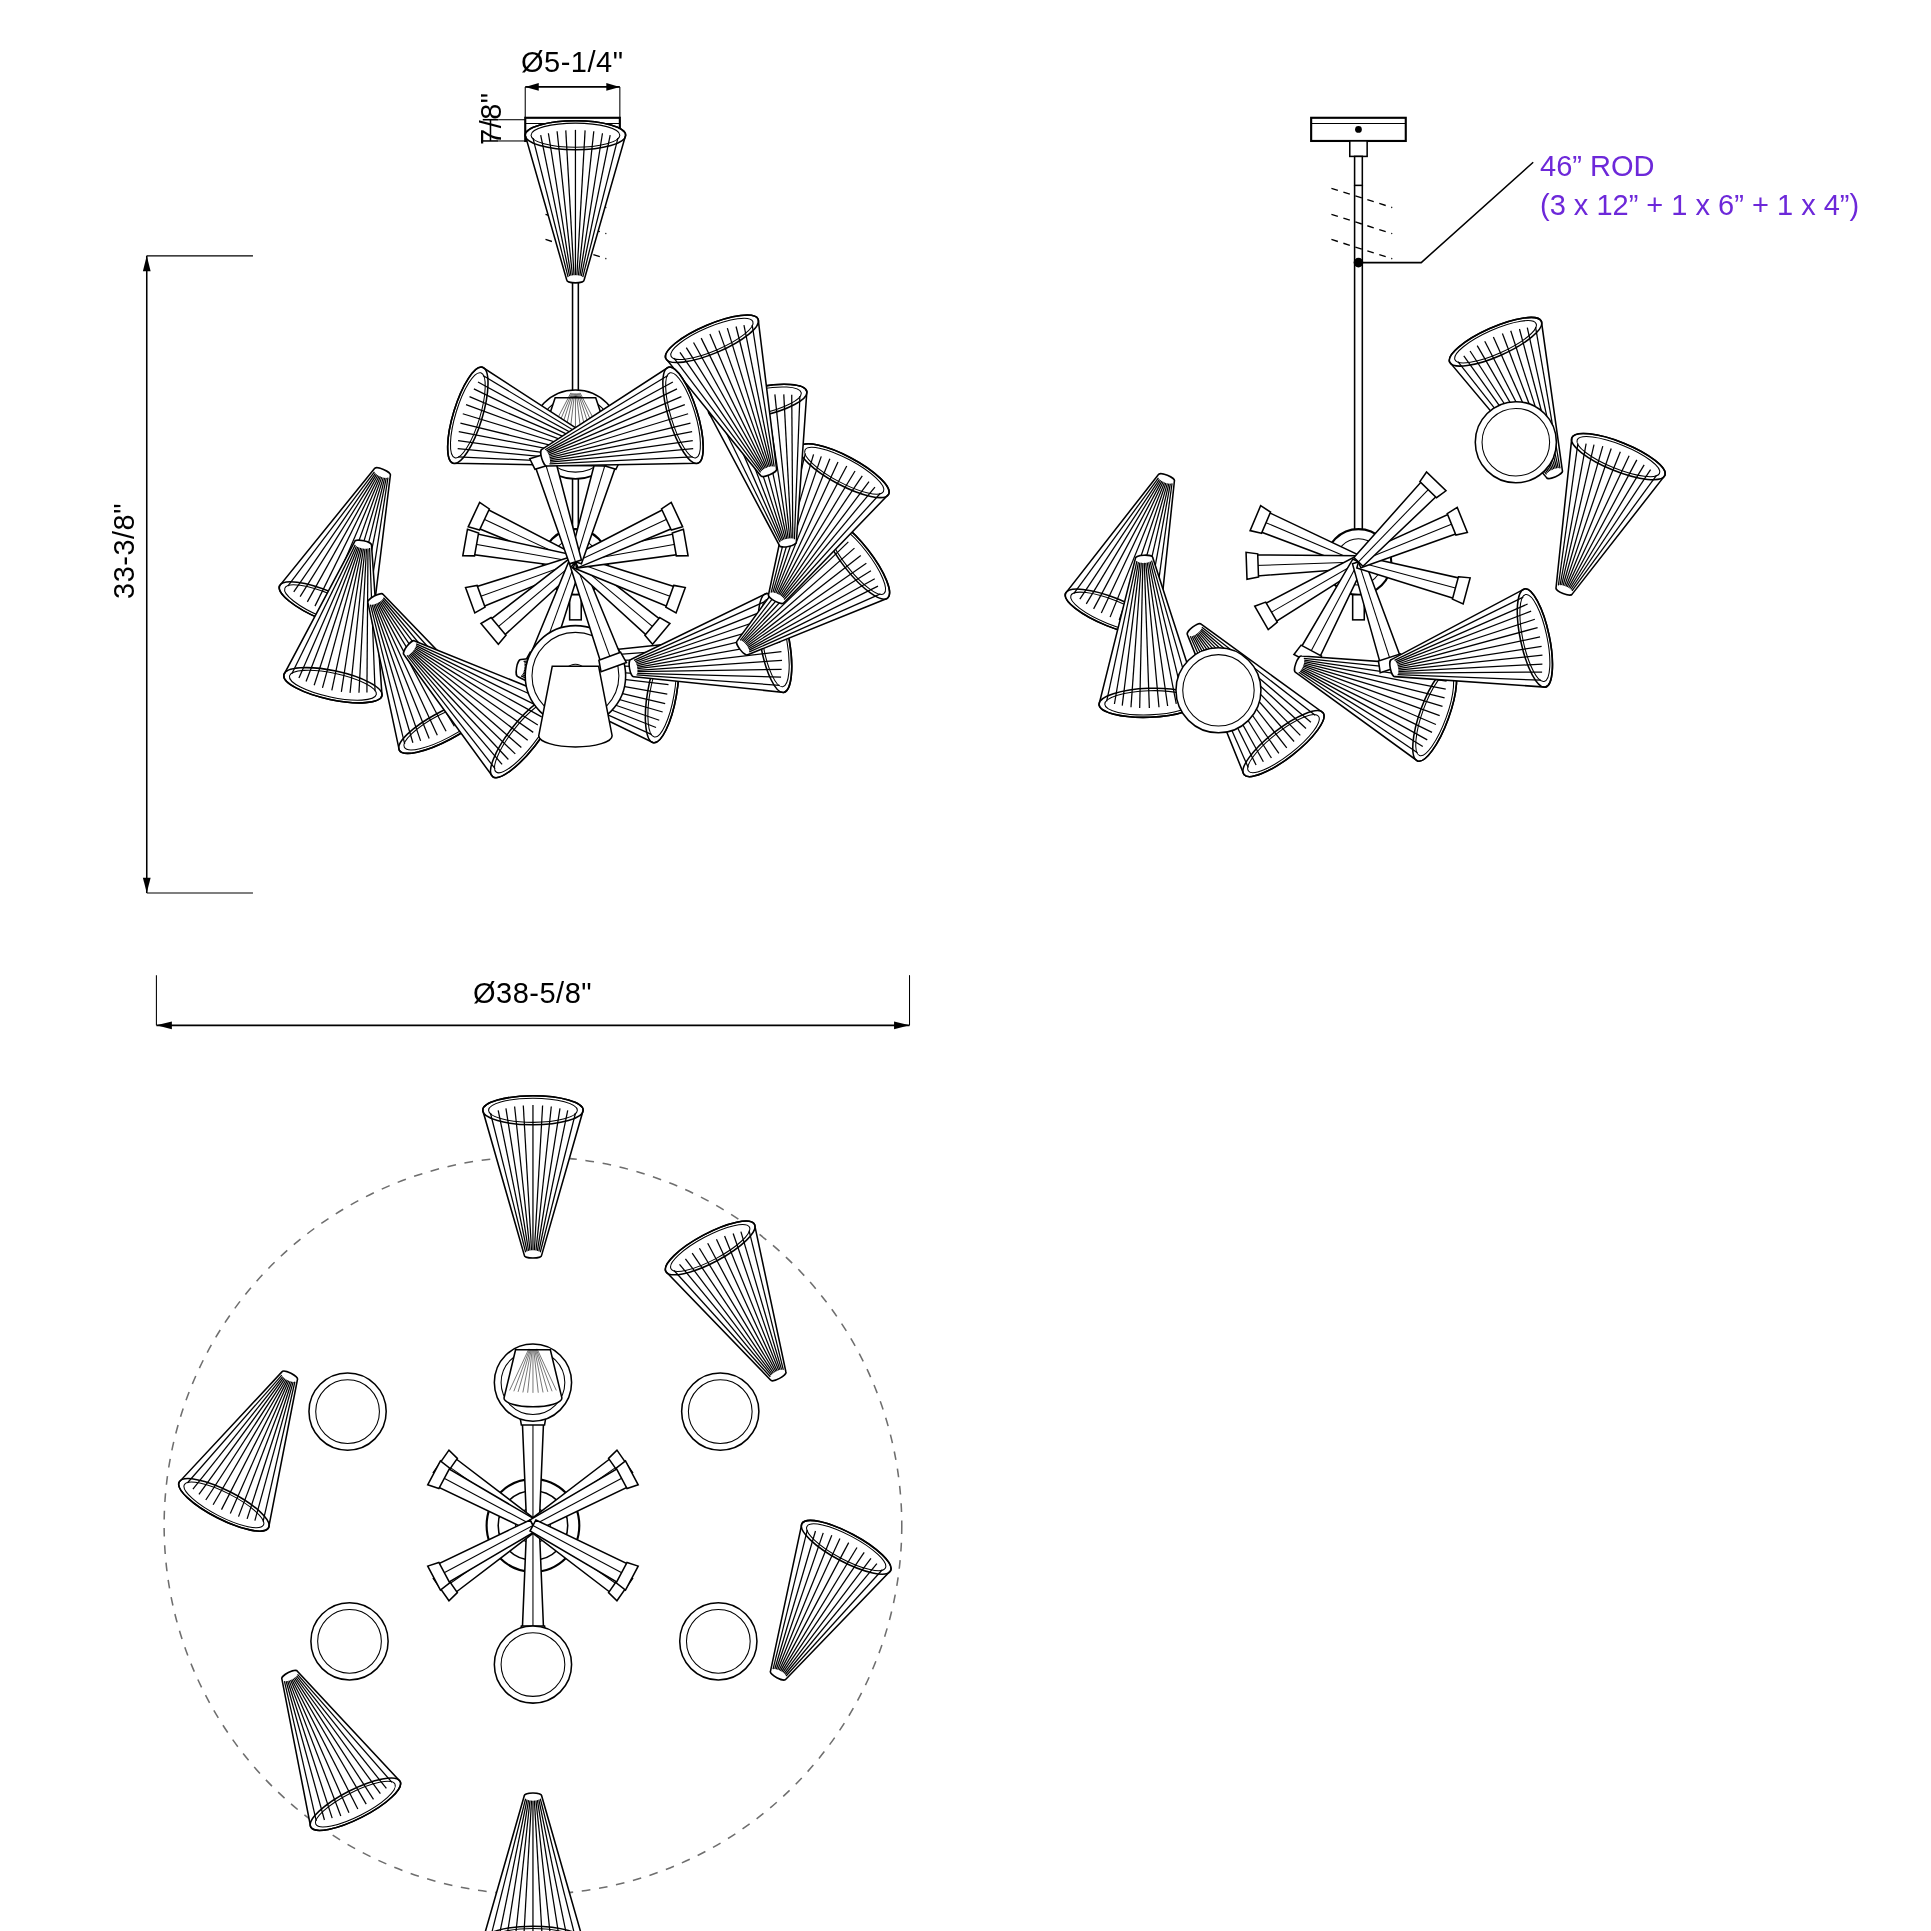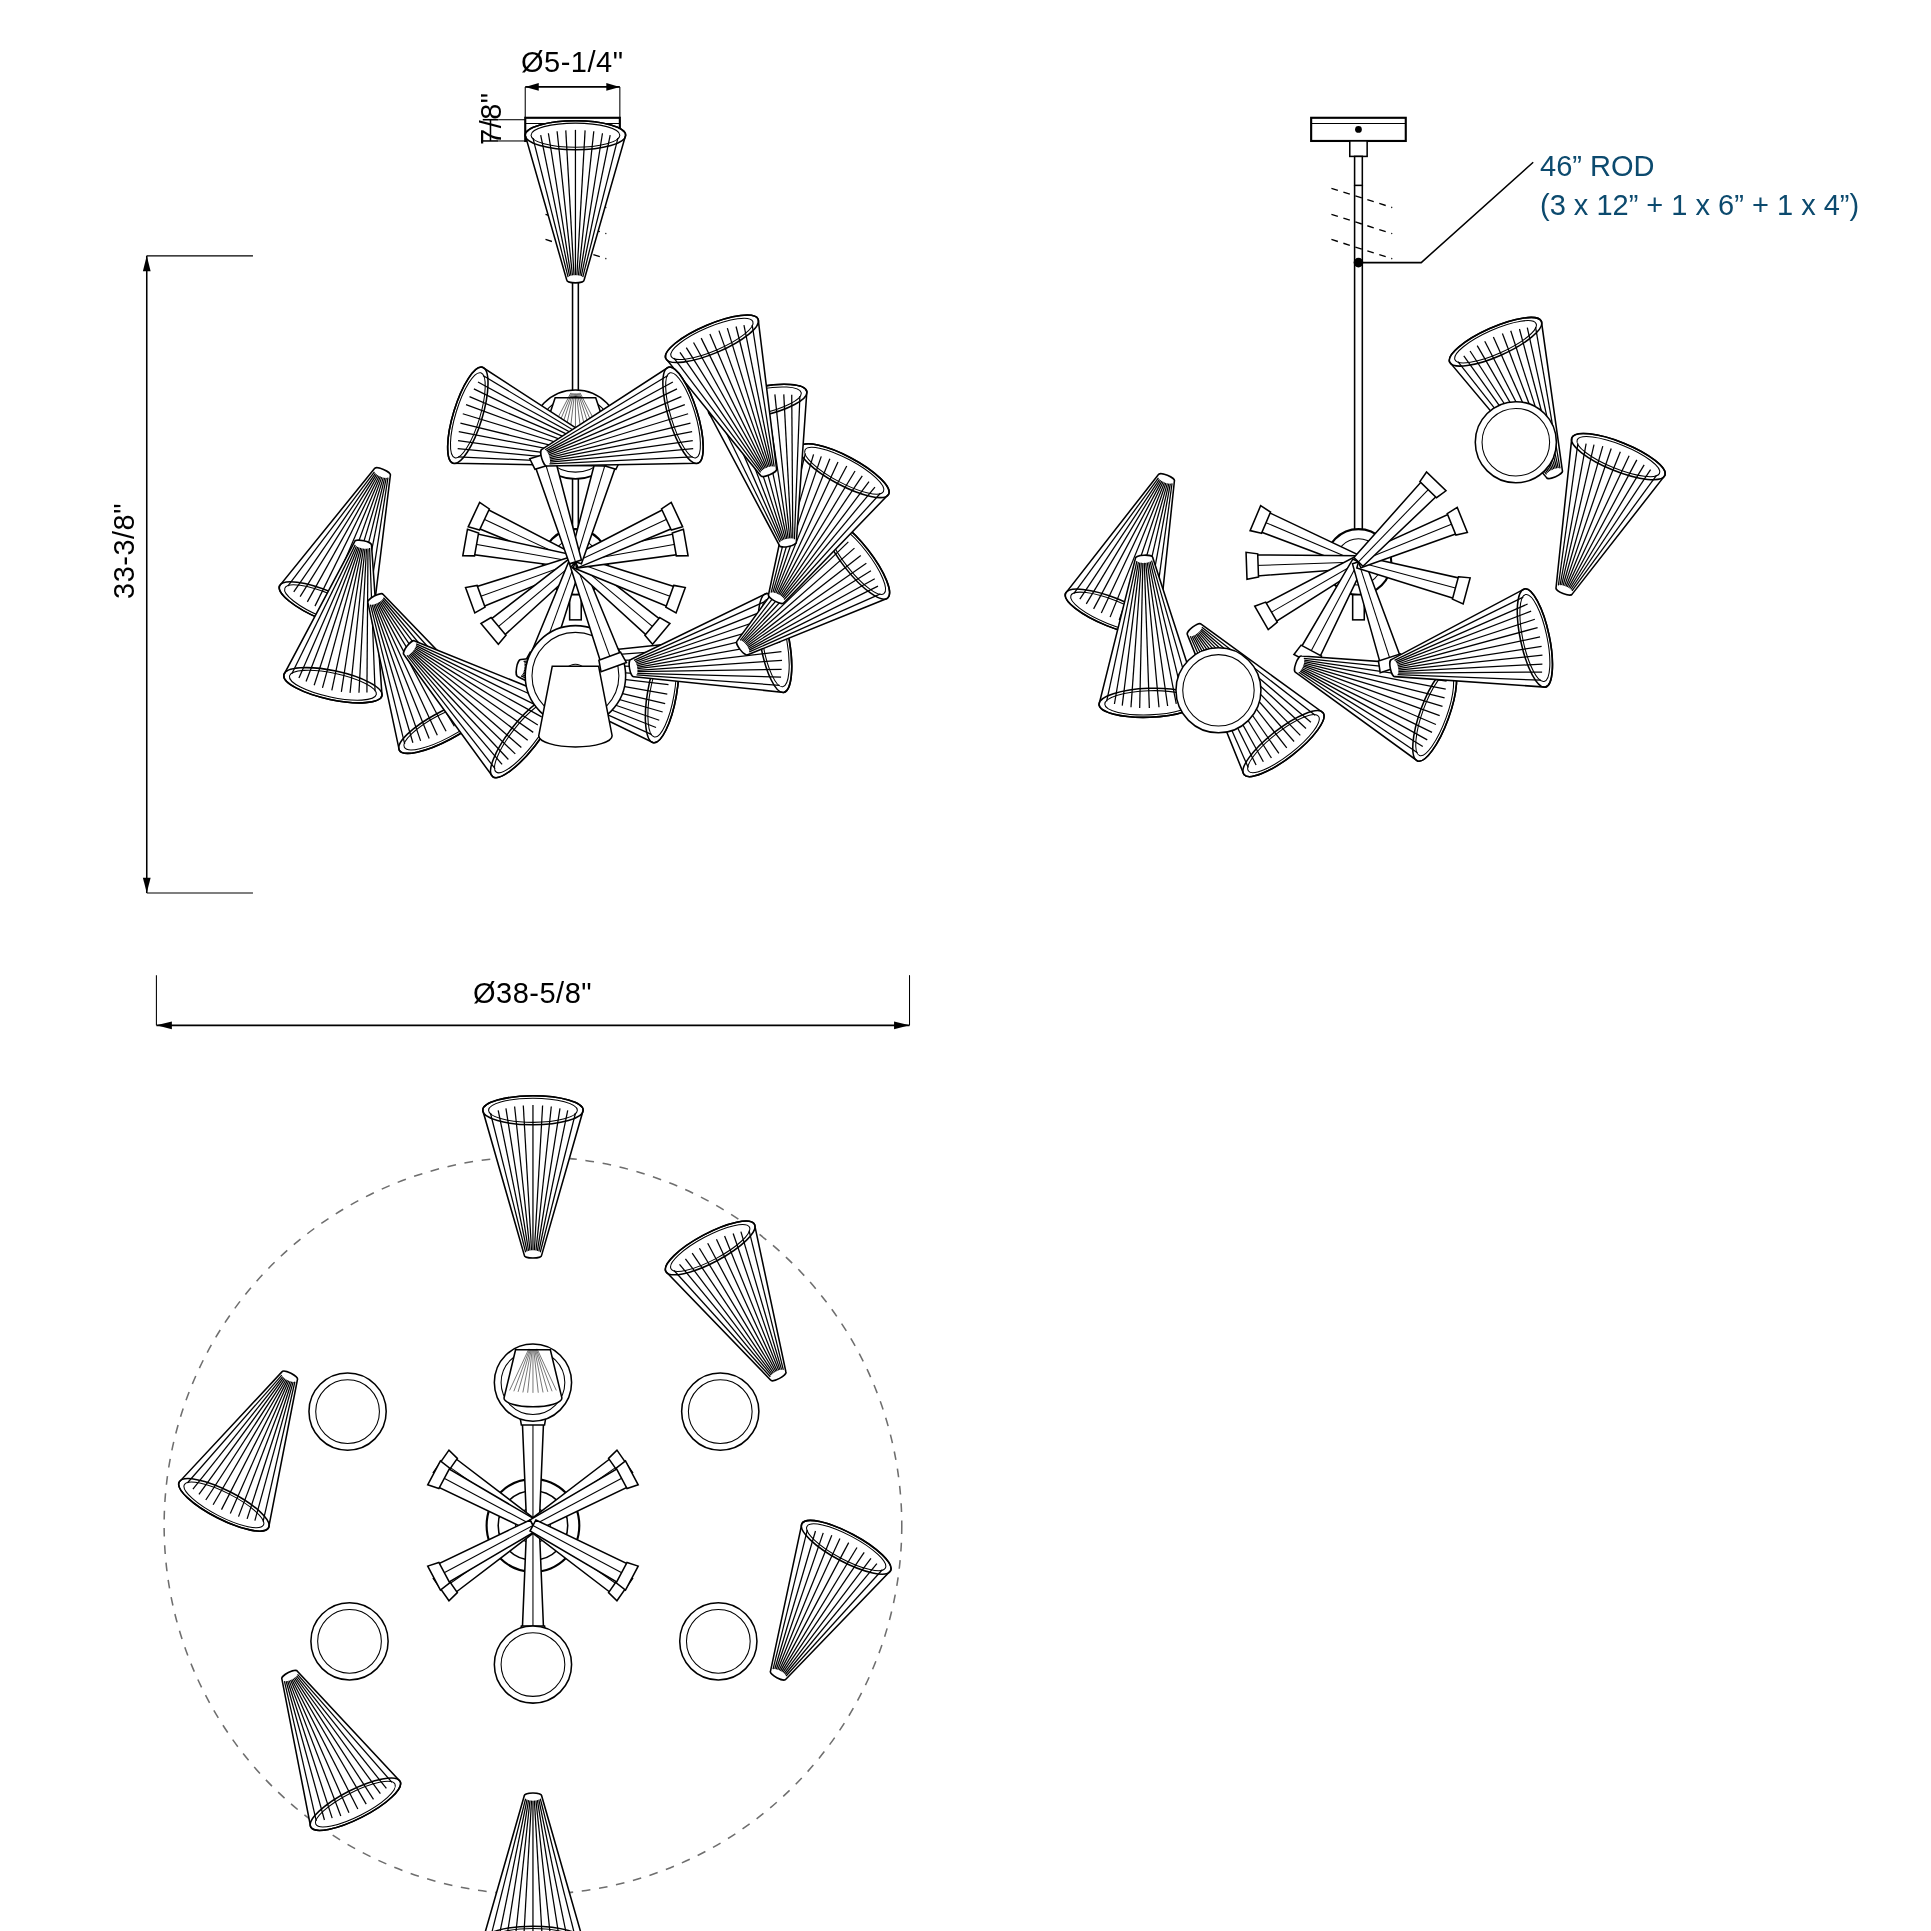--- a/index.html
+++ b/index.html
@@ -30,21 +30,21 @@
     white-space: nowrap;
   }
   .dim-label.rot {
     transform: rotate(-90deg);
     transform-origin: left top;
   }
   .note-label {
     position: absolute;
     font-family: "Liberation Sans", sans-serif;
     font-size: 29px;
-    color: #0c4a6e;
+    color: #6d28d9;
     white-space: nowrap;
     line-height: 1.35;
   }
   svg { display: block; }
   .ln { stroke: #000; fill: none; }
   .thin { stroke-width: 1.6; }
   .vthin { stroke-width: 1.1; }
   .med { stroke-width: 2.2; }
   .fillw { fill: #ffffff; }
   .fillk { fill: #000000; }

